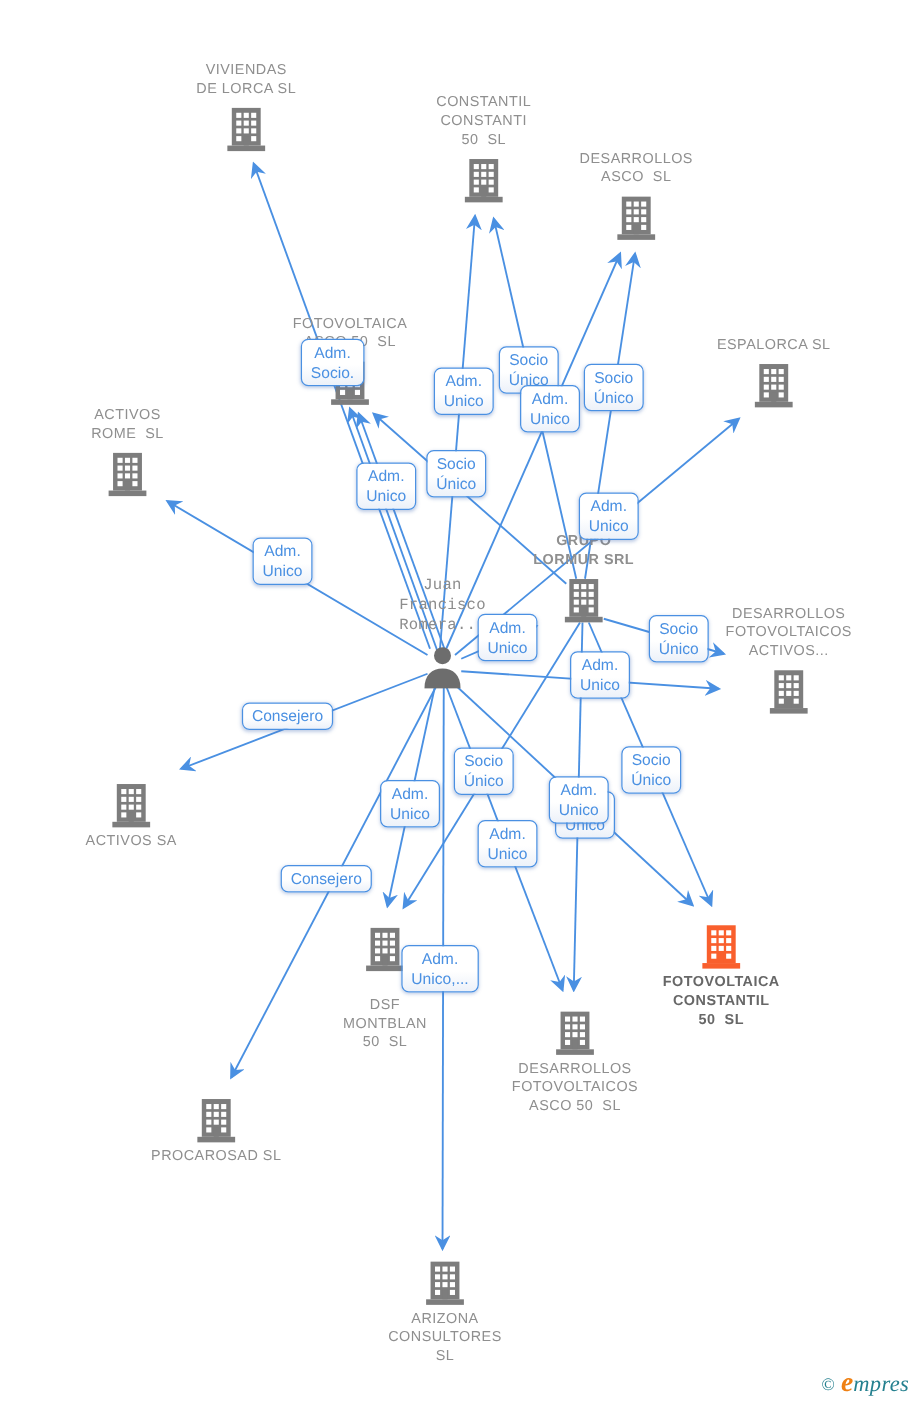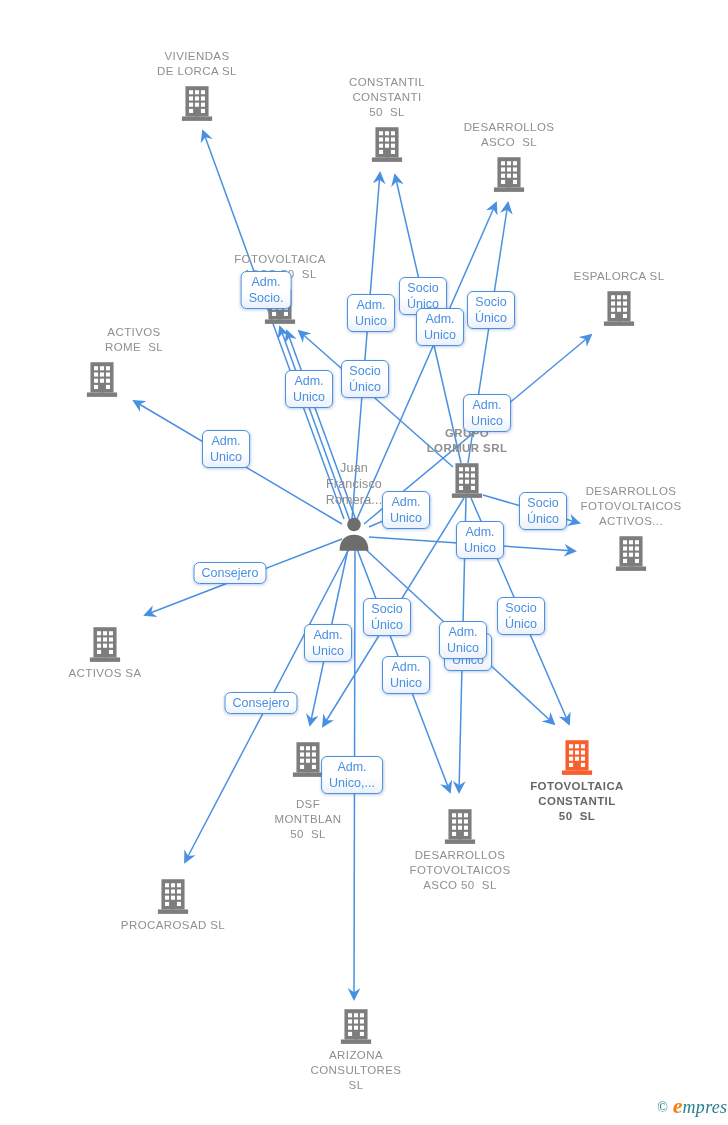--- a/index.html
+++ b/index.html
@@ -151,21 +151,21 @@
           <rect x="15.7" y="4.5" width="4.6" height="4.6" fill="#fff"></rect>
           <rect x="15.7" y="11.5" width="4.6" height="4.6" fill="#fff"></rect>
           <rect x="15.7" y="18.5" width="4.6" height="4.6" fill="#fff"></rect>
           <rect x="22.4" y="4.5" width="4.6" height="4.6" fill="#fff"></rect>
           <rect x="22.4" y="11.5" width="4.6" height="4.6" fill="#fff"></rect>
           <rect x="22.4" y="18.5" width="4.6" height="4.6" fill="#fff"></rect>
           <rect x="22.4" y="25.5" width="4.6" height="4.6" fill="#fff"></rect>
     <rect x="15.7" y="25.5" width="4.6" height="8.5" fill="#7d7d7d"></rect>
     <rect x="1" y="34" width="34" height="5" fill="#7d7d7d"></rect>
         </svg></div>
-      <div class="node-label" style="left: 102px; top: 355px; transform: translate(-50%, -100%); margin-left: 32px;"><div>ACTIVOS</div><div>ROME  SL</div></div>
+      <div class="node-label" style="left: 102px; top: 355px; transform: translate(-50%, -100%);"><div>ACTIVOS</div><div>ROME  SL</div></div>
       <div class="node-icon" style="left: 467px; top: 481px;"><svg width="32" height="36" viewBox="0 0 36 40">
     <rect x="5" y="0" width="26" height="34" fill="#7d7d7d"></rect>
           <rect x="9" y="4.5" width="4.6" height="4.6" fill="#fff"></rect>
           <rect x="9" y="11.5" width="4.6" height="4.6" fill="#fff"></rect>
           <rect x="9" y="18.5" width="4.6" height="4.6" fill="#fff"></rect>
           <rect x="9" y="25.5" width="4.6" height="4.6" fill="#fff"></rect>
           <rect x="15.7" y="4.5" width="4.6" height="4.6" fill="#fff"></rect>
           <rect x="15.7" y="11.5" width="4.6" height="4.6" fill="#fff"></rect>
           <rect x="15.7" y="18.5" width="4.6" height="4.6" fill="#fff"></rect>
           <rect x="22.4" y="4.5" width="4.6" height="4.6" fill="#fff"></rect>
@@ -192,21 +192,21 @@
     <rect x="15.7" y="25.5" width="4.6" height="8.5" fill="#7d7d7d"></rect>
     <rect x="1" y="34" width="34" height="5" fill="#7d7d7d"></rect>
         </svg></div>
       <div class="node-label" style="left: 631px; top: 529px; transform: translate(-50%, -100%);"><div>DESARROLLOS</div><div>FOTOVOLTAICOS</div><div>ACTIVOS...</div></div>
       <div class="node-icon" style="left: 354px; top: 533px;"><svg width="34" height="36" viewBox="0 0 40 42">
     <g fill="#6d6d6d">
             <circle cx="20" cy="11" r="8"></circle>
     <path d="M3 42 C3 29 10 23 20 23 C30 23 37 29 37 42 Z"></path>
           </g>
         </svg></div>
-      <div class="node-label person-label" style="left: 354px; top: 508px; transform: translate(-50%, -100%);"><div>Juan</div><div>Francisco</div><div>Romera...</div></div>
+      <div class="node-label person-label" style="left: 354px; top: 508px; transform: translate(-50%, -100%); font-family: Liberation Mono, monospace;"><div>Juan</div><div>Francisco</div><div>Romera...</div></div>
       <div class="node-icon" style="left: 105px; top: 645px;"><svg width="32" height="36" viewBox="0 0 36 40">
     <rect x="5" y="0" width="26" height="34" fill="#7d7d7d"></rect>
           <rect x="9" y="4.5" width="4.6" height="4.6" fill="#fff"></rect>
           <rect x="9" y="11.5" width="4.6" height="4.6" fill="#fff"></rect>
           <rect x="9" y="18.5" width="4.6" height="4.6" fill="#fff"></rect>
           <rect x="9" y="25.5" width="4.6" height="4.6" fill="#fff"></rect>
           <rect x="15.7" y="4.5" width="4.6" height="4.6" fill="#fff"></rect>
           <rect x="15.7" y="11.5" width="4.6" height="4.6" fill="#fff"></rect>
           <rect x="15.7" y="18.5" width="4.6" height="4.6" fill="#fff"></rect>
           <rect x="22.4" y="4.5" width="4.6" height="4.6" fill="#fff"></rect>

